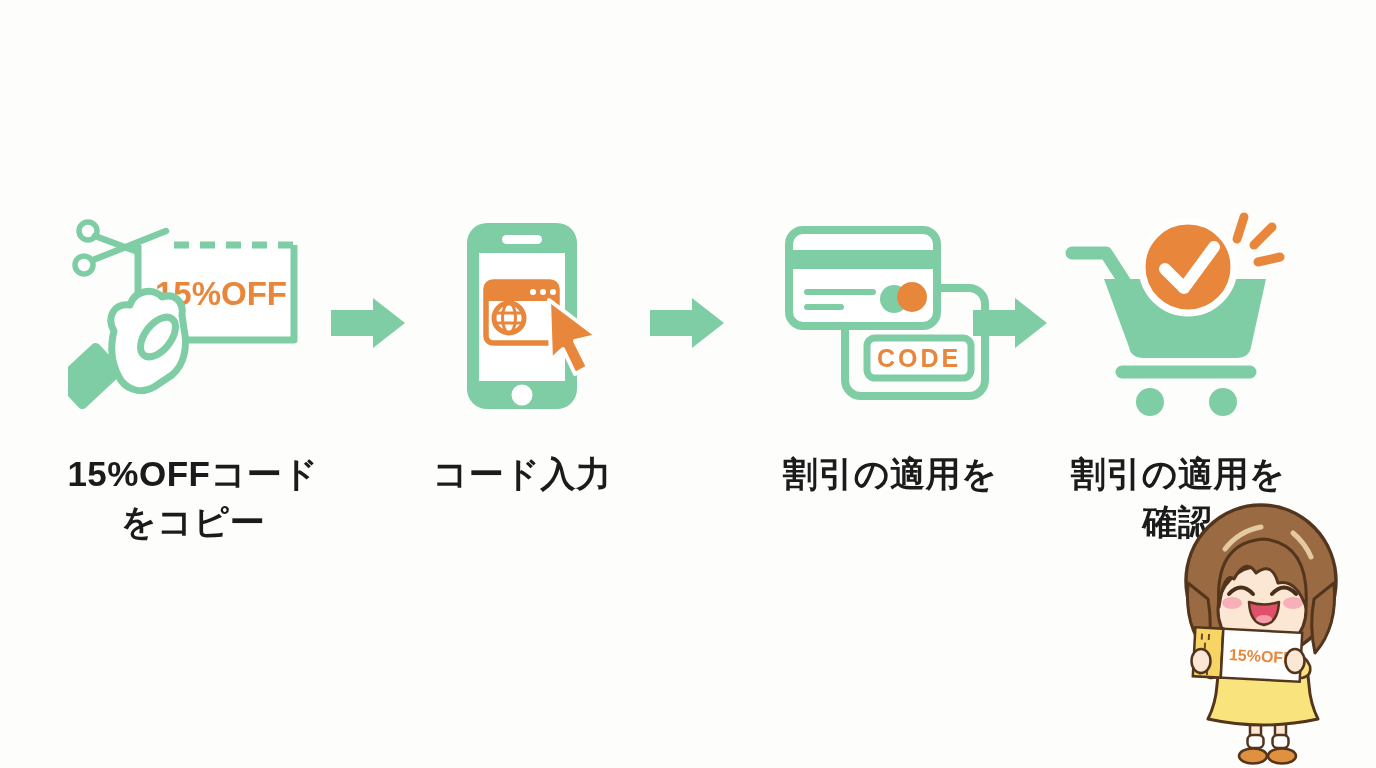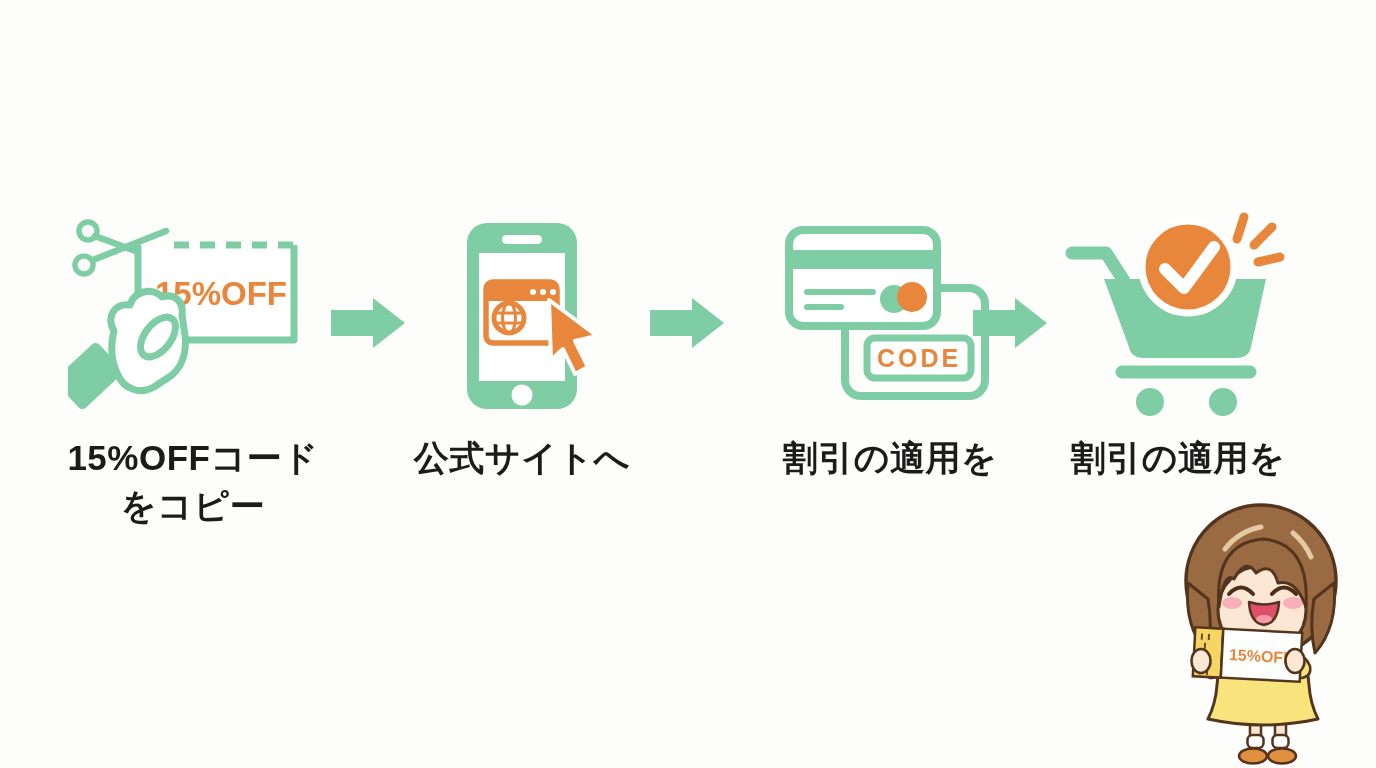--- a/index.html
+++ b/index.html
@@ -6,21 +6,21 @@
   :root{
     --green:#7fcda5; --orange:#e8873c; --ink:#1b1b1b; --bg:#fdfdfc;
   }
   html,body{margin:0;padding:0;}
   .canvas{
     position:relative; width:1376px; height:768px; background:var(--bg);
     overflow:hidden; font-family:"Liberation Sans", sans-serif;
   }
   .step{position:absolute; top:212px; width:320px; text-align:center;}
   .icon-wrap{height:210px; display:flex; align-items:center; justify-content:center;}
-  .caption{margin-top:12px; font-size:35px; font-weight:bold; color:var(--ink); line-height:1.36; letter-spacing:.5px;}
+  .caption{margin-top:28px; font-size:35px; font-weight:bold; color:var(--ink); line-height:1.36; letter-spacing:.5px;}
   .arrow{position:absolute; top:294px;}
   .mascot{position:absolute; right:30px; bottom:-2px;}
 </style>
 </head>
 <body>
 
 <div class="canvas">
 
   <section class="step" style="left:33px">
     <div class="icon-wrap">
@@ -73,21 +73,21 @@
         </g>
         <g>
           <circle cx="50" cy="98" r="15" fill="#ffffff" stroke="var(--orange)" stroke-width="5"></circle>
           <ellipse cx="50" cy="98" rx="6.5" ry="15" fill="none" stroke="var(--orange)" stroke-width="3"></ellipse>
           <path d="M36,93 H64 M36,103 H64" stroke="var(--orange)" stroke-width="3" fill="none"></path>
         </g>
         <path d="M90,80 L138,116 L116,121 L129,147 L116,154 L104,129 L92,140 Z" fill="var(--orange)" stroke="#ffffff" stroke-width="4" stroke-linejoin="round"></path>
       </svg>
     </div>
     <div class="caption">
-      <div>公式サイトへ</div>
+      <div>コード入力</div>
     </div>
   </section>
 
   <div class="arrow" style="left:650px">
     <svg width="74" height="58" viewBox="0 0 74 58">
       <polygon points="0,16 42,16 42,4 74,29 42,54 42,42 0,42" fill="var(--green)"></polygon>
     </svg>
   </div>
 
   <section class="step" style="left:730px">
@@ -134,20 +134,21 @@
         </g>
         <g>
           <path d="M179,32 L186,10" stroke="var(--orange)" stroke-width="9" stroke-linecap="round"></path>
           <path d="M196,38 L214,20" stroke="var(--orange)" stroke-width="9" stroke-linecap="round"></path>
           <path d="M200,55 L222,50" stroke="var(--orange)" stroke-width="9" stroke-linecap="round"></path>
         </g>
       </svg>
     </div>
     <div class="caption">
       <div>割引の適用を</div>
+      <div>確認</div>
     </div>
   </section>
 
   <svg class="mascot" width="175" height="275" viewBox="0 0 175 275">
 
     <ellipse cx="90" cy="86" rx="75" ry="76" fill="#9a6a42" stroke="#53351d" stroke-width="3.5"></ellipse>
     <path d="M17,88 Q13,132 36,158 Q42,132 37,104 Z" fill="#9a6a42" stroke="#53351d" stroke-width="3" stroke-linejoin="round"></path>
     <path d="M163,88 Q167,132 144,158 Q138,132 143,104 Z" fill="#9a6a42" stroke="#53351d" stroke-width="3" stroke-linejoin="round"></path>
 
     <g>

